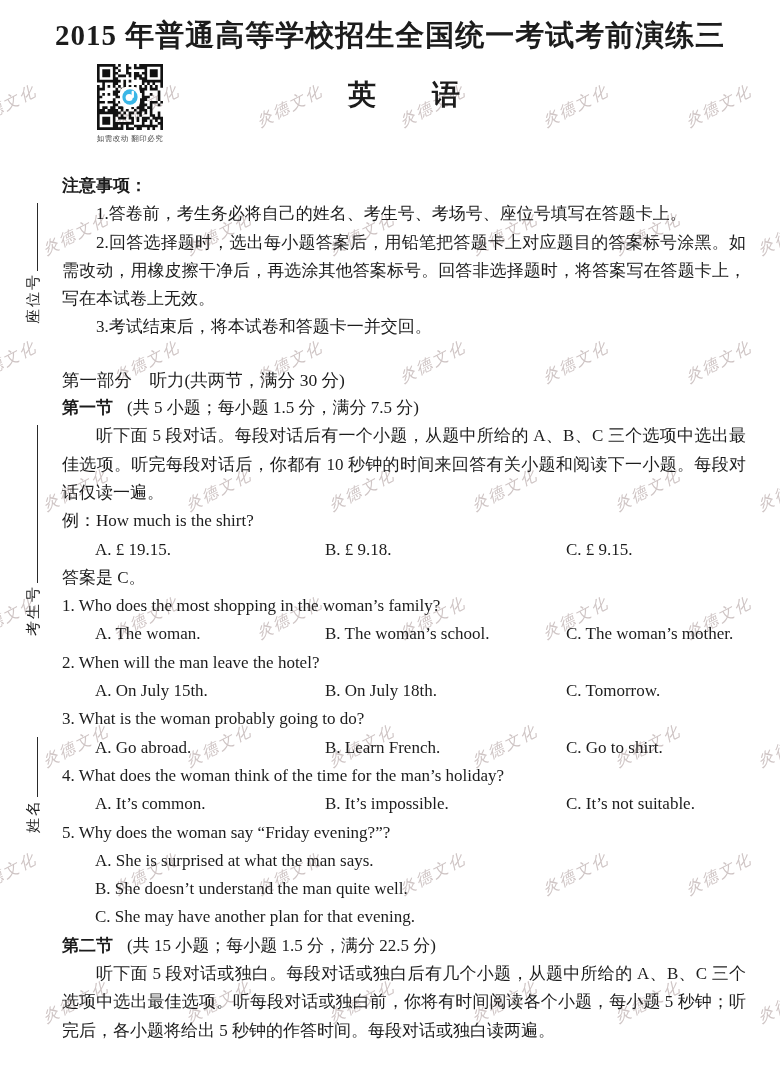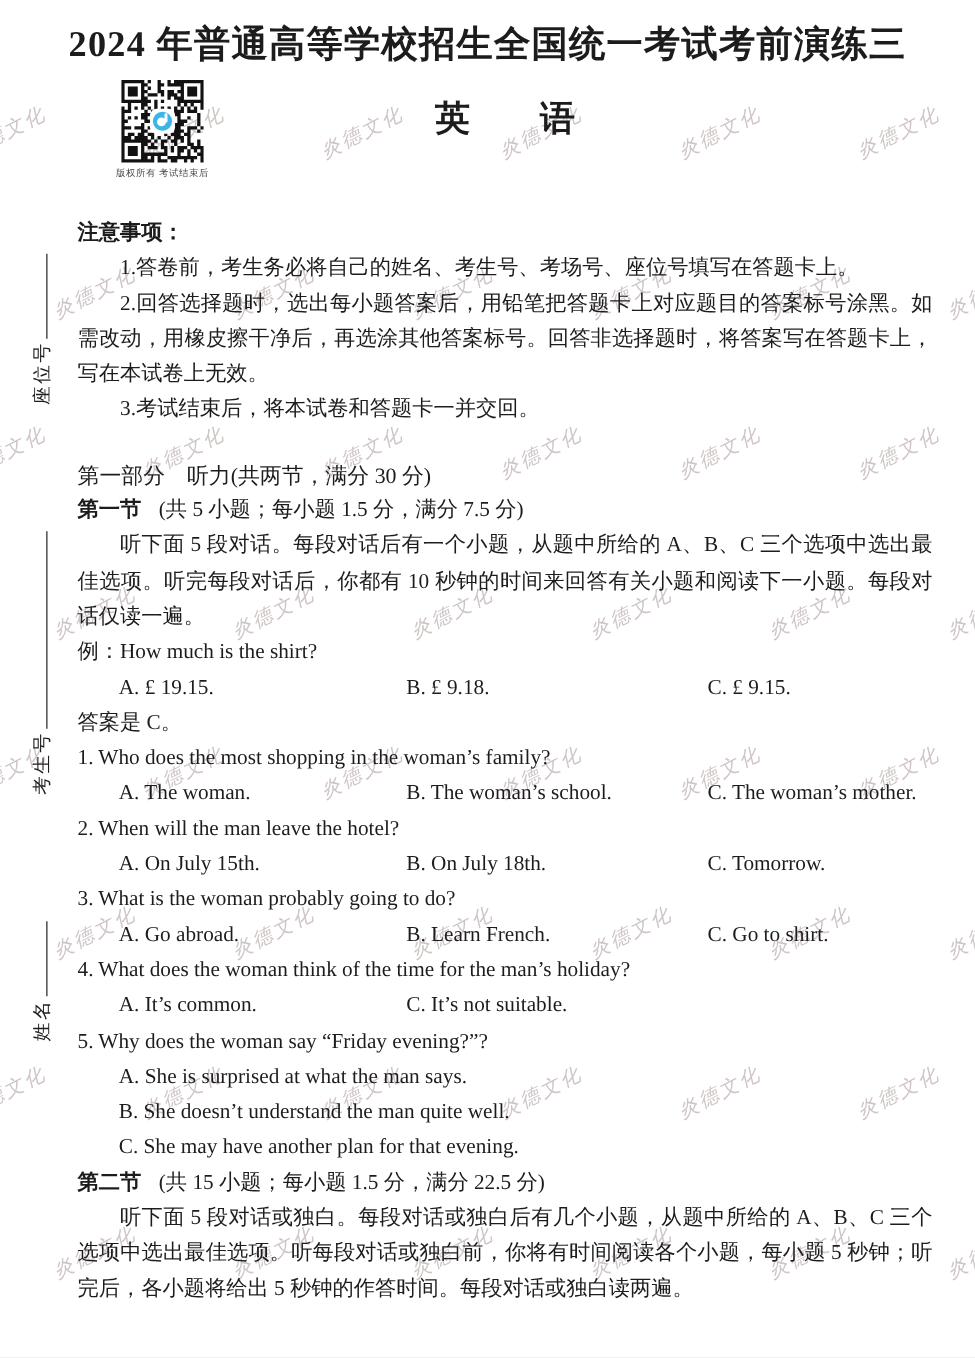--- a/index.html
+++ b/index.html
@@ -120,31 +120,31 @@
   <div class="side-field" style="left:24px;top:324px;">
     <span>座位号</span><span class="rule" style="width:68px;"></span>
   </div>
   <div class="side-field" style="left:24px;top:636px;">
     <span>考生号</span><span class="rule" style="width:158px;"></span>
   </div>
   <div class="side-field" style="left:24px;top:833px;">
     <span>姓名</span><span class="rule" style="width:60px;"></span>
   </div>
 
-  <div class="main-title">2024 年普通高等学校招生全国统一考试考前演练三</div>
+  <div class="main-title">2015 年普通高等学校招生全国统一考试考前演练三</div>
 
   <div class="qr-wrap">
     <svg id="qr-svg" width="66" height="70" viewBox="0 0 25 25">
         <path d="M0 0h1v1h-1zM1 0h1v1h-1zM2 0h1v1h-1zM3 0h1v1h-1zM4 0h1v1h-1zM5 0h1v1h-1zM6 0h1v1h-1zM8 0h1v1h-1zM11 0h1v1h-1zM14 0h1v1h-1zM16 0h1v1h-1zM17 0h1v1h-1zM18 0h1v1h-1zM19 0h1v1h-1zM20 0h1v1h-1zM21 0h1v1h-1zM22 0h1v1h-1zM23 0h1v1h-1zM24 0h1v1h-1zM0 1h1v1h-1zM6 1h1v1h-1zM7 1h1v1h-1zM11 1h1v1h-1zM12 1h1v1h-1zM14 1h1v1h-1zM15 1h1v1h-1zM16 1h1v1h-1zM17 1h1v1h-1zM18 1h1v1h-1zM24 1h1v1h-1zM0 2h1v1h-1zM2 2h1v1h-1zM3 2h1v1h-1zM4 2h1v1h-1zM6 2h1v1h-1zM8 2h1v1h-1zM11 2h1v1h-1zM18 2h1v1h-1zM20 2h1v1h-1zM21 2h1v1h-1zM22 2h1v1h-1zM24 2h1v1h-1zM0 3h1v1h-1zM2 3h1v1h-1zM3 3h1v1h-1zM4 3h1v1h-1zM6 3h1v1h-1zM7 3h1v1h-1zM11 3h1v1h-1zM12 3h1v1h-1zM14 3h1v1h-1zM15 3h1v1h-1zM17 3h1v1h-1zM18 3h1v1h-1zM20 3h1v1h-1zM21 3h1v1h-1zM22 3h1v1h-1zM24 3h1v1h-1zM0 4h1v1h-1zM2 4h1v1h-1zM3 4h1v1h-1zM4 4h1v1h-1zM6 4h1v1h-1zM8 4h1v1h-1zM9 4h1v1h-1zM10 4h1v1h-1zM12 4h1v1h-1zM14 4h1v1h-1zM15 4h1v1h-1zM16 4h1v1h-1zM18 4h1v1h-1zM20 4h1v1h-1zM21 4h1v1h-1zM22 4h1v1h-1zM24 4h1v1h-1zM0 5h1v1h-1zM6 5h1v1h-1zM7 5h1v1h-1zM14 5h1v1h-1zM16 5h1v1h-1zM17 5h1v1h-1zM18 5h1v1h-1zM24 5h1v1h-1zM0 6h1v1h-1zM1 6h1v1h-1zM2 6h1v1h-1zM3 6h1v1h-1zM4 6h1v1h-1zM5 6h1v1h-1zM6 6h1v1h-1zM7 6h1v1h-1zM8 6h1v1h-1zM10 6h1v1h-1zM12 6h1v1h-1zM17 6h1v1h-1zM18 6h1v1h-1zM19 6h1v1h-1zM20 6h1v1h-1zM21 6h1v1h-1zM22 6h1v1h-1zM23 6h1v1h-1zM24 6h1v1h-1zM2 7h1v1h-1zM6 7h1v1h-1zM7 7h1v1h-1zM10 7h1v1h-1zM17 7h1v1h-1zM19 7h1v1h-1zM21 7h1v1h-1zM24 7h1v1h-1zM0 8h1v1h-1zM2 8h1v1h-1zM4 8h1v1h-1zM6 8h1v1h-1zM8 8h1v1h-1zM10 8h1v1h-1zM12 8h1v1h-1zM14 8h1v1h-1zM16 8h1v1h-1zM18 8h1v1h-1zM20 8h1v1h-1zM22 8h1v1h-1zM24 8h1v1h-1zM0 9h1v1h-1zM1 9h1v1h-1zM2 9h1v1h-1zM7 9h1v1h-1zM9 9h1v1h-1zM10 9h1v1h-1zM16 9h1v1h-1zM17 9h1v1h-1zM18 9h1v1h-1zM20 9h1v1h-1zM21 9h1v1h-1zM22 9h1v1h-1zM0 10h1v1h-1zM6 10h1v1h-1zM7 10h1v1h-1zM8 10h1v1h-1zM9 10h1v1h-1zM10 10h1v1h-1zM11 10h1v1h-1zM13 10h1v1h-1zM15 10h1v1h-1zM16 10h1v1h-1zM17 10h1v1h-1zM23 10h1v1h-1zM0 11h1v1h-1zM2 11h1v1h-1zM4 11h1v1h-1zM6 11h1v1h-1zM7 11h1v1h-1zM11 11h1v1h-1zM17 11h1v1h-1zM20 11h1v1h-1zM23 11h1v1h-1zM0 12h1v1h-1zM1 12h1v1h-1zM7 12h1v1h-1zM8 12h1v1h-1zM11 12h1v1h-1zM12 12h1v1h-1zM13 12h1v1h-1zM17 12h1v1h-1zM18 12h1v1h-1zM19 12h1v1h-1zM23 12h1v1h-1zM0 13h1v1h-1zM6 13h1v1h-1zM9 13h1v1h-1zM10 13h1v1h-1zM11 13h1v1h-1zM12 13h1v1h-1zM14 13h1v1h-1zM15 13h1v1h-1zM16 13h1v1h-1zM17 13h1v1h-1zM18 13h1v1h-1zM23 13h1v1h-1zM0 14h1v1h-1zM1 14h1v1h-1zM2 14h1v1h-1zM4 14h1v1h-1zM5 14h1v1h-1zM6 14h1v1h-1zM8 14h1v1h-1zM9 14h1v1h-1zM11 14h1v1h-1zM12 14h1v1h-1zM14 14h1v1h-1zM15 14h1v1h-1zM16 14h1v1h-1zM17 14h1v1h-1zM20 14h1v1h-1zM21 14h1v1h-1zM22 14h1v1h-1zM24 14h1v1h-1zM0 15h1v1h-1zM6 15h1v1h-1zM7 15h1v1h-1zM10 15h1v1h-1zM14 15h1v1h-1zM16 15h1v1h-1zM17 15h1v1h-1zM18 15h1v1h-1zM20 15h1v1h-1zM23 15h1v1h-1zM0 16h1v1h-1zM2 16h1v1h-1zM3 16h1v1h-1zM5 16h1v1h-1zM6 16h1v1h-1zM8 16h1v1h-1zM9 16h1v1h-1zM13 16h1v1h-1zM15 16h1v1h-1zM16 16h1v1h-1zM17 16h1v1h-1zM19 16h1v1h-1zM20 16h1v1h-1zM0 17h1v1h-1zM1 17h1v1h-1zM2 17h1v1h-1zM4 17h1v1h-1zM5 17h1v1h-1zM6 17h1v1h-1zM7 17h1v1h-1zM9 17h1v1h-1zM11 17h1v1h-1zM14 17h1v1h-1zM16 17h1v1h-1zM17 17h1v1h-1zM18 17h1v1h-1zM20 17h1v1h-1zM0 18h1v1h-1zM1 18h1v1h-1zM2 18h1v1h-1zM3 18h1v1h-1zM4 18h1v1h-1zM5 18h1v1h-1zM6 18h1v1h-1zM7 18h1v1h-1zM8 18h1v1h-1zM10 18h1v1h-1zM12 18h1v1h-1zM13 18h1v1h-1zM15 18h1v1h-1zM16 18h1v1h-1zM18 18h1v1h-1zM20 18h1v1h-1zM23 18h1v1h-1zM0 19h1v1h-1zM6 19h1v1h-1zM7 19h1v1h-1zM9 19h1v1h-1zM12 19h1v1h-1zM16 19h1v1h-1zM20 19h1v1h-1zM21 19h1v1h-1zM23 19h1v1h-1zM0 20h1v1h-1zM2 20h1v1h-1zM3 20h1v1h-1zM4 20h1v1h-1zM6 20h1v1h-1zM8 20h1v1h-1zM9 20h1v1h-1zM10 20h1v1h-1zM12 20h1v1h-1zM13 20h1v1h-1zM15 20h1v1h-1zM17 20h1v1h-1zM18 20h1v1h-1zM19 20h1v1h-1zM21 20h1v1h-1zM22 20h1v1h-1zM23 20h1v1h-1zM24 20h1v1h-1zM0 21h1v1h-1zM2 21h1v1h-1zM3 21h1v1h-1zM4 21h1v1h-1zM6 21h1v1h-1zM13 21h1v1h-1zM15 21h1v1h-1zM17 21h1v1h-1zM18 21h1v1h-1zM20 21h1v1h-1zM22 21h1v1h-1zM24 21h1v1h-1zM0 22h1v1h-1zM2 22h1v1h-1zM3 22h1v1h-1zM4 22h1v1h-1zM6 22h1v1h-1zM7 22h1v1h-1zM8 22h1v1h-1zM9 22h1v1h-1zM10 22h1v1h-1zM11 22h1v1h-1zM12 22h1v1h-1zM13 22h1v1h-1zM17 22h1v1h-1zM20 22h1v1h-1zM23 22h1v1h-1zM24 22h1v1h-1zM0 23h1v1h-1zM6 23h1v1h-1zM7 23h1v1h-1zM9 23h1v1h-1zM11 23h1v1h-1zM14 23h1v1h-1zM15 23h1v1h-1zM16 23h1v1h-1zM17 23h1v1h-1zM18 23h1v1h-1zM19 23h1v1h-1zM20 23h1v1h-1zM21 23h1v1h-1zM22 23h1v1h-1zM24 23h1v1h-1zM0 24h1v1h-1zM1 24h1v1h-1zM2 24h1v1h-1zM3 24h1v1h-1zM4 24h1v1h-1zM5 24h1v1h-1zM6 24h1v1h-1zM7 24h1v1h-1zM8 24h1v1h-1zM9 24h1v1h-1zM11 24h1v1h-1zM12 24h1v1h-1zM13 24h1v1h-1zM15 24h1v1h-1zM16 24h1v1h-1zM19 24h1v1h-1zM21 24h1v1h-1zM24 24h1v1h-1z" fill="#121212"></path>
         <rect x="8.7" y="8.7" width="7.6" height="7.6" rx="2" fill="#ffffff"></rect>
         <circle cx="12.5" cy="12.5" r="2.9" fill="#3ab6e6"></circle>
         <circle cx="12.2" cy="12.7" r="1.35" fill="#ffffff"></circle>
         <rect x="13.1" y="10.1" width="0.9" height="2.8" rx="0.4" fill="#ffffff"></rect>
       </svg>
-    <div class="qr-caption">版权所有  考试结束后</div>
+    <div class="qr-caption">如需改动  翻印必究</div>
   </div>
 
   <div class="subject-title">英　　语</div>
 
   <div class="content">
 
     <div class="notice-heading">注意事项：</div>
     <div class="notice-item">1.答卷前，考生务必将自己的姓名、考生号、考场号、座位号填写在答题卡上。</div>
     <div class="notice-item">2.回答选择题时，选出每小题答案后，用铅笔把答题卡上对应题目的答案标号涂黑。如需改动，用橡皮擦干净后，再选涂其他答案标号。回答非选择题时，将答案写在答题卡上，写在本试卷上无效。</div>
     <div class="notice-item">3.考试结束后，将本试卷和答题卡一并交回。</div>
@@ -191,20 +191,21 @@
         <span>A. Go abroad.</span>
         <span>B. Learn French.</span>
         <span>C. Go to shirt.</span>
       </div>
     </div>
 
     <div>
       <div>4. What does the woman think of the time for the man’s holiday?</div>
       <div class="opt-row">
         <span>A. It’s common.</span>
+        <span>B. It’s impossible.</span>
         <span>C. It’s not suitable.</span>
       </div>
     </div>
 
     <div>
       <div>5. Why does the woman say “Friday evening?”?</div>
       <div class="opt-stack">
         <div>A. She is surprised at what the man says.</div>
         <div>B. She doesn’t understand the man quite well.</div>
         <div>C. She may have another plan for that evening.</div>

